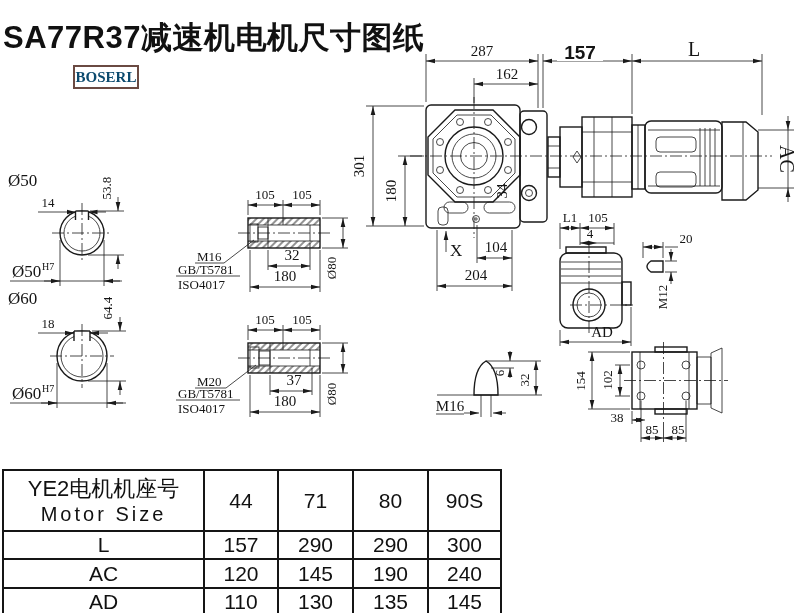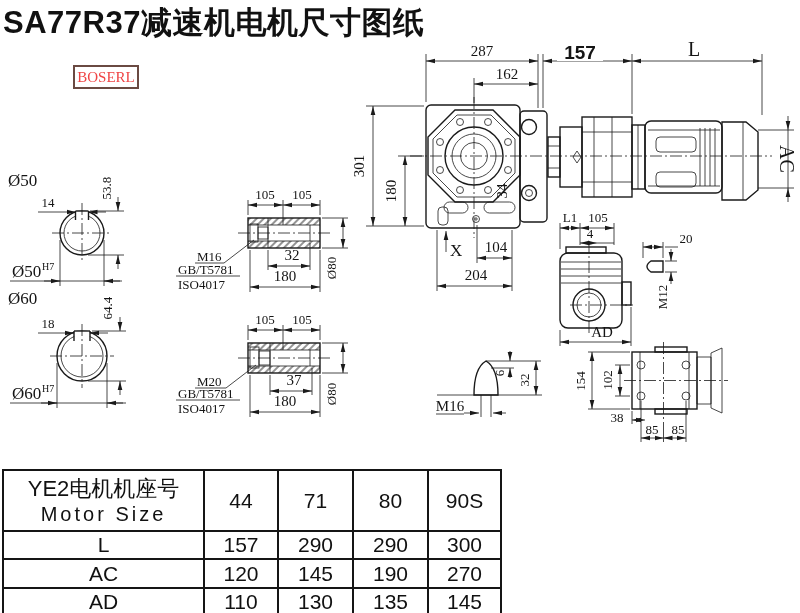--- a/index.html
+++ b/index.html
@@ -1,22 +1,22 @@
 <!DOCTYPE html>
 <html><head>
 <meta charset="utf-8">
 <style>
   html,body{margin:0;padding:0;background:#fff;}
   body{width:800px;height:613px;position:relative;overflow:hidden;
        font-family:"Liberation Sans",sans-serif;color:#111;}
-  .title{position:absolute;left:3px;top:2px;font-size:31px;font-weight:bold;
+  .title{position:absolute;left:3px;top:17px;font-size:31px;font-weight:bold;
          font-family:"Liberation Sans",sans-serif;letter-spacing:0.5px;white-space:nowrap;}
   .logo{position:absolute;left:73px;top:65px;width:62px;height:20px;
         border:2px solid #6a4a42;background:#fff;display:flex;align-items:center;justify-content:center;}
-  .logo span{font-family:"Liberation Serif",serif;font-weight:normal;font-size:15px;color:#ef4444;}
+  .logo span{font-family:"Liberation Serif",serif;font-weight:bold;font-size:15px;color:#0c4a6e;}
   svg{position:absolute;left:0;top:0;}
   svg text{fill:#151515;}
   .ln{stroke:#1a1a1a;stroke-width:1.4;fill:none;}
   .tn{stroke:#1a1a1a;stroke-width:0.8;fill:none;}
   .cl{stroke:#1a1a1a;stroke-width:0.8;fill:none;stroke-dasharray:12 3 2 3;}
   .dln{stroke:#1a1a1a;stroke-width:0.8;fill:none;marker-start:url(#arS);marker-end:url(#arE);}
   .dle{stroke:#1a1a1a;stroke-width:0.8;fill:none;marker-end:url(#arE);}
   .ds{font-family:"Liberation Serif",serif;font-size:15px;text-anchor:middle;}
   .d13{font-family:"Liberation Serif",serif;font-size:13px;text-anchor:middle;}
   .d13l{font-family:"Liberation Serif",serif;font-size:13px;text-anchor:start;}
@@ -419,21 +419,21 @@
     <td>157</td>
     <td>290</td>
     <td>290</td>
     <td>300</td>
   </tr>
   <tr style="height:29px">
     <td>AC</td>
     <td>120</td>
     <td>145</td>
     <td>190</td>
-    <td>270</td>
+    <td>240</td>
   </tr>
   <tr style="height:28px">
     <td>AD</td>
     <td>110</td>
     <td>130</td>
     <td>135</td>
     <td>145</td>
   </tr>
 </tbody>
   </table>

